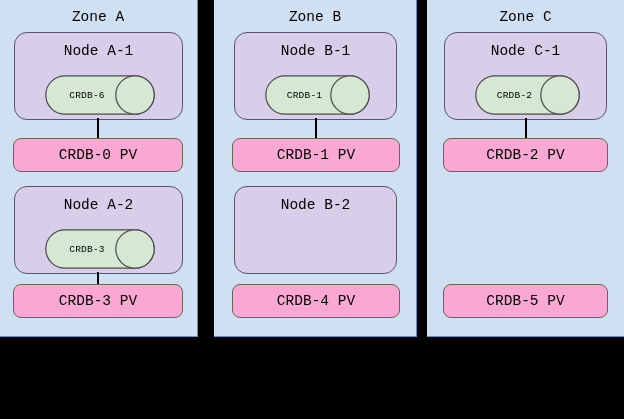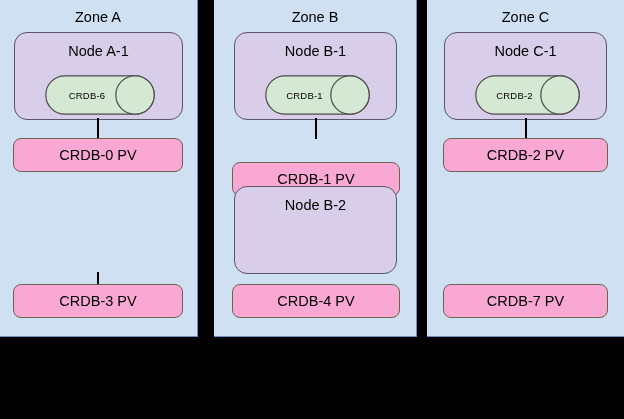--- a/index.html
+++ b/index.html
@@ -6,21 +6,21 @@
     margin: 0;
     padding: 0;
     background: #000000;
   }
   #canvas {
     position: relative;
     width: 624px;
     height: 419px;
     background: #000000;
     overflow: hidden;
-    font-family: Liberation Sans, sans-serif;
+    font-family: Liberation Mono, monospace;
   }
   .zone {
     position: absolute;
     top: 0;
     height: 337px;
     background: #cfe0f3;
     border: 1px solid #6c8ebf;
     border-top: none;
     border-left: none;
     box-sizing: border-box;
@@ -119,20 +119,30 @@
           <ellipse cx="90" cy="20" rx="19.2" ry="19.2" fill="#d5e8d4" stroke="#4a4a4a" stroke-width="1.2"></ellipse>
         </svg>
         <div class="cyl-label">CRDB-6</div>
       </div>
     </div>
 
     <div class="connector" style="left:98px; top:118px; height:21px;"></div>
 
     <div class="pv" style="left:14px; top:138px; width:170px; height:34px;">CRDB-0 PV</div>
 
+    <div class="node" style="left:15px; top:186px; width:169px; height:88px;">
+      <div class="node-title">Node A-2</div>
+      <div class="cyl" style="left:30px; top:42px; width:110px; height:40px;">
+        <svg width="110" height="40" viewBox="0 0 110 40">
+          <path d="M20,0.8 H90 A19.2,19.2 0 0 1 90,39.2 H20 A19.2,19.2 0 0 1 20,0.8 Z" fill="#d5e8d4" stroke="#4a4a4a" stroke-width="1.2"></path>
+          <ellipse cx="90" cy="20" rx="19.2" ry="19.2" fill="#d5e8d4" stroke="#4a4a4a" stroke-width="1.2"></ellipse>
+        </svg>
+        <div class="cyl-label">CRDB-3</div>
+      </div>
+    </div>
 
     <div class="connector" style="left:98px; top:272px; height:21px;"></div>
 
     <div class="pv" style="left:14px; top:284px; width:170px; height:34px;">CRDB-3 PV</div>
   </div>
 
   <div class="zone" id="zone-b">
     <div class="zone-title">Zone B</div>
 
     <div class="node" style="left:20px; top:32px; width:163px; height:88px;">
@@ -141,21 +151,21 @@
         <svg width="105" height="40" viewBox="0 0 105 40">
           <path d="M20,0.8 H85 A19.2,19.2 0 0 1 85,39.2 H20 A19.2,19.2 0 0 1 20,0.8 Z" fill="#d5e8d4" stroke="#4a4a4a" stroke-width="1.2"></path>
           <ellipse cx="85" cy="20" rx="19.2" ry="19.2" fill="#d5e8d4" stroke="#4a4a4a" stroke-width="1.2"></ellipse>
         </svg>
         <div class="cyl-label">CRDB-1</div>
       </div>
     </div>
 
     <div class="connector" style="left:101px; top:118px; height:21px;"></div>
 
-    <div class="pv" style="left:18px; top:138px; width:168px; height:34px;margin-top:24px;">CRDB-1 PV</div>
+    <div class="pv" style="left:18px; top:138px; width:168px; height:34px;">CRDB-1 PV</div>
 
     <div class="node" style="left:20px; top:186px; width:163px; height:88px;">
       <div class="node-title">Node B-2</div>
     </div>
 
     <div class="pv" style="left:18px; top:284px; width:168px; height:34px;">CRDB-4 PV</div>
   </div>
 
   <div class="zone" id="zone-c">
     <div class="zone-title">Zone C</div>
@@ -168,16 +178,16 @@
           <ellipse cx="85" cy="20" rx="19.2" ry="19.2" fill="#d5e8d4" stroke="#4a4a4a" stroke-width="1.2"></ellipse>
         </svg>
         <div class="cyl-label">CRDB-2</div>
       </div>
     </div>
 
     <div class="connector" style="left:98px; top:118px; height:21px;"></div>
 
     <div class="pv" style="left:16px; top:138px; width:165px; height:34px;">CRDB-2 PV</div>
 
-    <div class="pv" style="left:16px; top:284px; width:165px; height:34px;">CRDB-7 PV</div>
+    <div class="pv" style="left:16px; top:284px; width:165px; height:34px;">CRDB-5 PV</div>
   </div>
 
 </div>
 
 </body></html>

